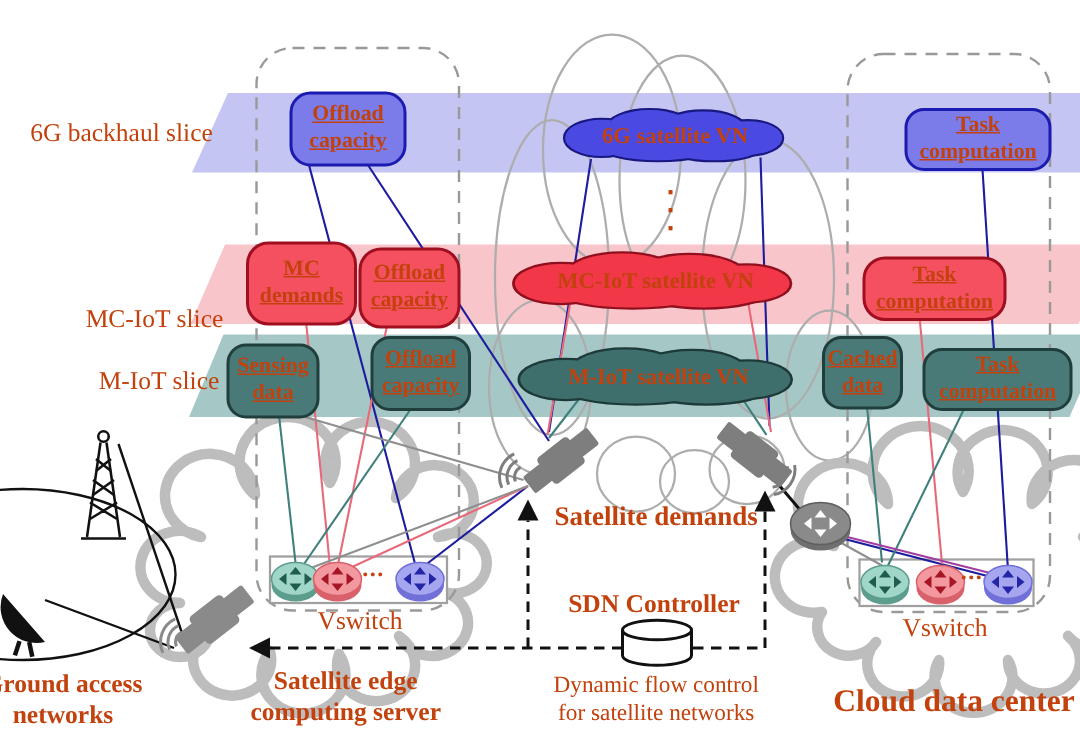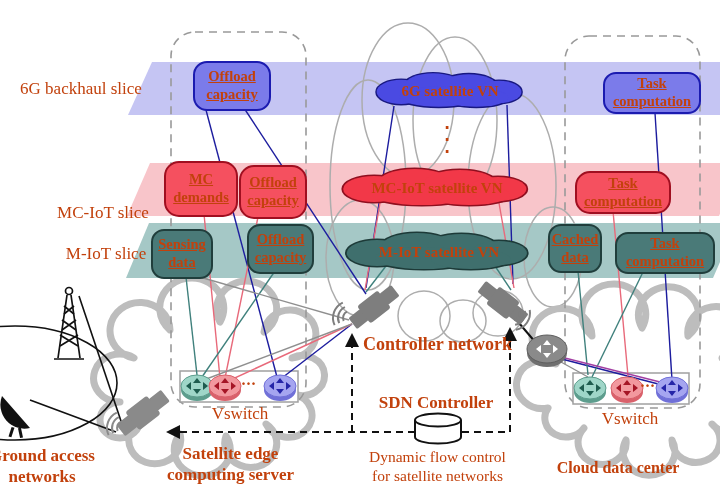--- a/index.html
+++ b/index.html
@@ -282,29 +282,29 @@
 <div class="lbl boxlbl" style="left:616px;top:233px;width:98px;height:40px;">Task
 computation</div>
 
 <div class="lbl vnlbl" style="left:380px;top:76px;width:140px;height:30px;">6G satellite VN</div>
 <div class="lbl vnlbl" style="left:347px;top:173px;width:180px;height:30px;">MC-IoT satellite VN</div>
 <div class="lbl vnlbl" style="left:350px;top:237px;width:178px;height:30px;">M-IoT satellite VN</div>
 <div class="lbl dots-v" style="left:438px;top:116px;width:18px;height:48px;">·
 ·
 ·</div>
 
-<div class="lbl cap-b" style="left:360px;top:333px;width:155px;height:24px;font-size:18px;">Controller network</div>
+<div class="lbl cap-b" style="left:360px;top:333px;width:155px;height:24px;font-size:18px;">Satellite demands</div>
 <div class="lbl" style="left:355px;top:447px;width:165px;height:40px;font-size:15.5px;">Dynamic flow control
 for satellite networks</div>
 <div class="lbl cap-b" style="left:370px;top:392px;width:132px;height:22px;font-size:17px;">SDN Controller</div>
 
 <div class="lbl" style="left:193px;top:403px;width:94px;height:22px;font-size:17px;">Vswitch</div>
 <div class="lbl" style="left:583px;top:408px;width:94px;height:22px;font-size:17px;">Vswitch</div>
 <div class="lbl hdots" style="left:236px;top:370px;width:26px;height:20px;">...</div>
 <div class="lbl hdots" style="left:635px;top:372px;width:26px;height:20px;">...</div>
 
 <div class="lbl cap-b" style="left:148px;top:441px;width:165px;height:48px;font-size:17px;">Satellite edge
 computing server</div>
-<div class="lbl cap-b" style="left:534px;top:455px;width:168px;height:26px;font-size:16px;">Cloud data center</div>
+<div class="lbl cap-b" style="left:552px;top:455px;width:168px;height:26px;font-size:21px;">Cloud data center</div>
 <div class="lbl cap-b" style="left:-25px;top:443px;width:134px;height:48px;font-size:17px;">Ground access
 networks</div>
 
 </div>
 
 </body></html>

